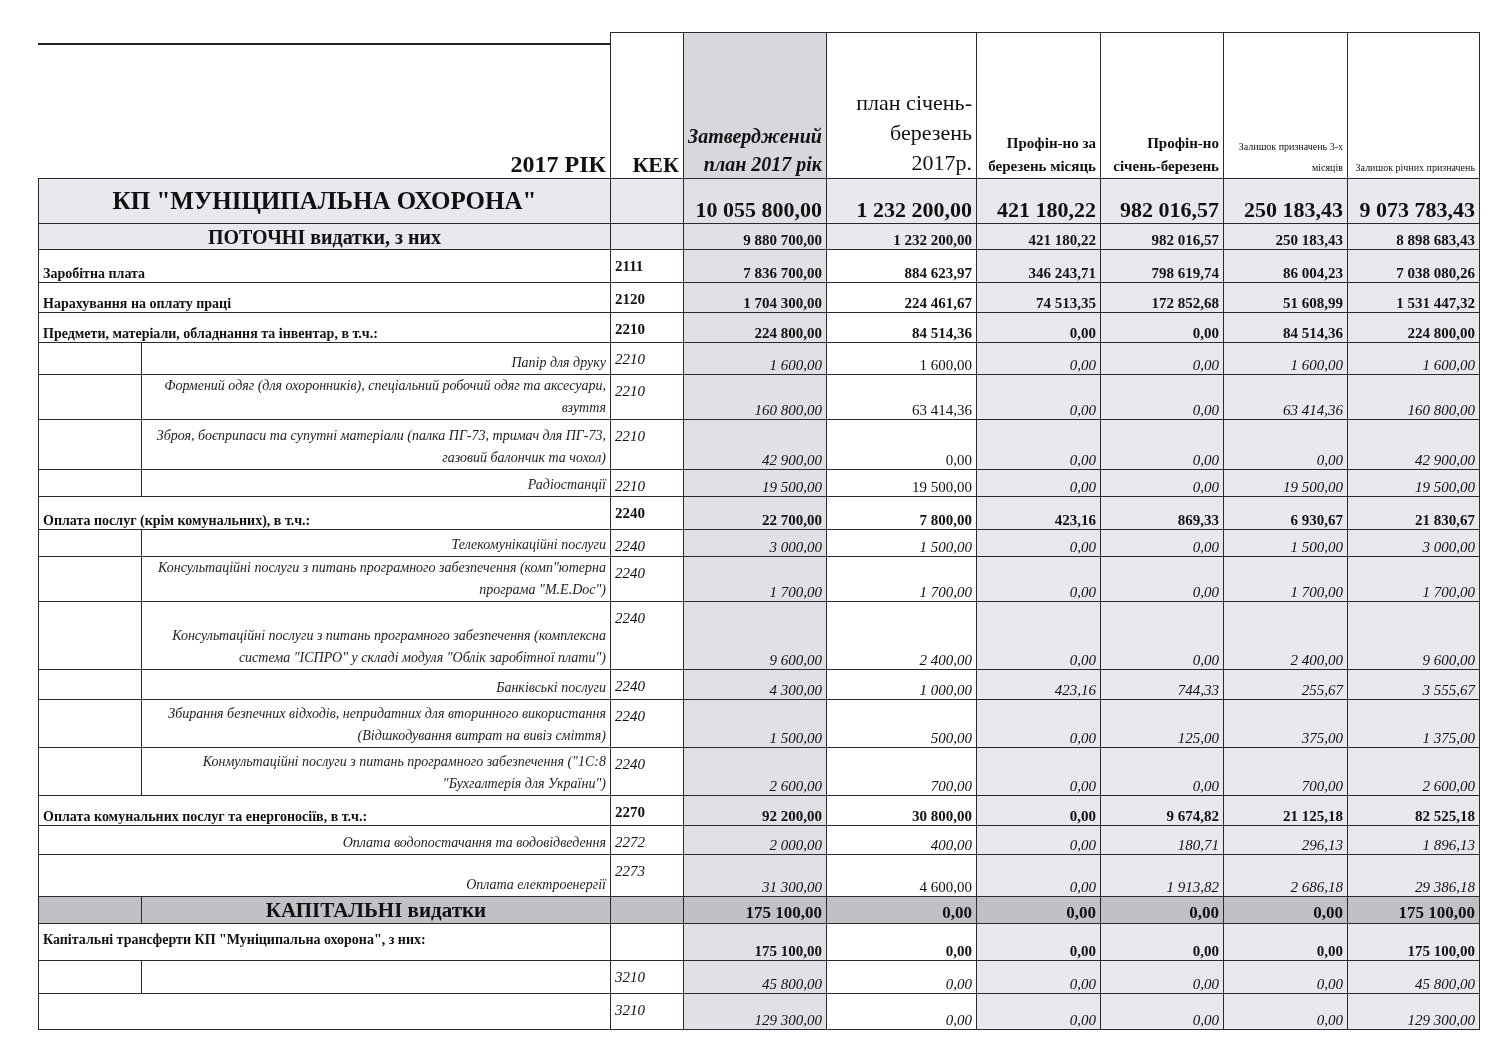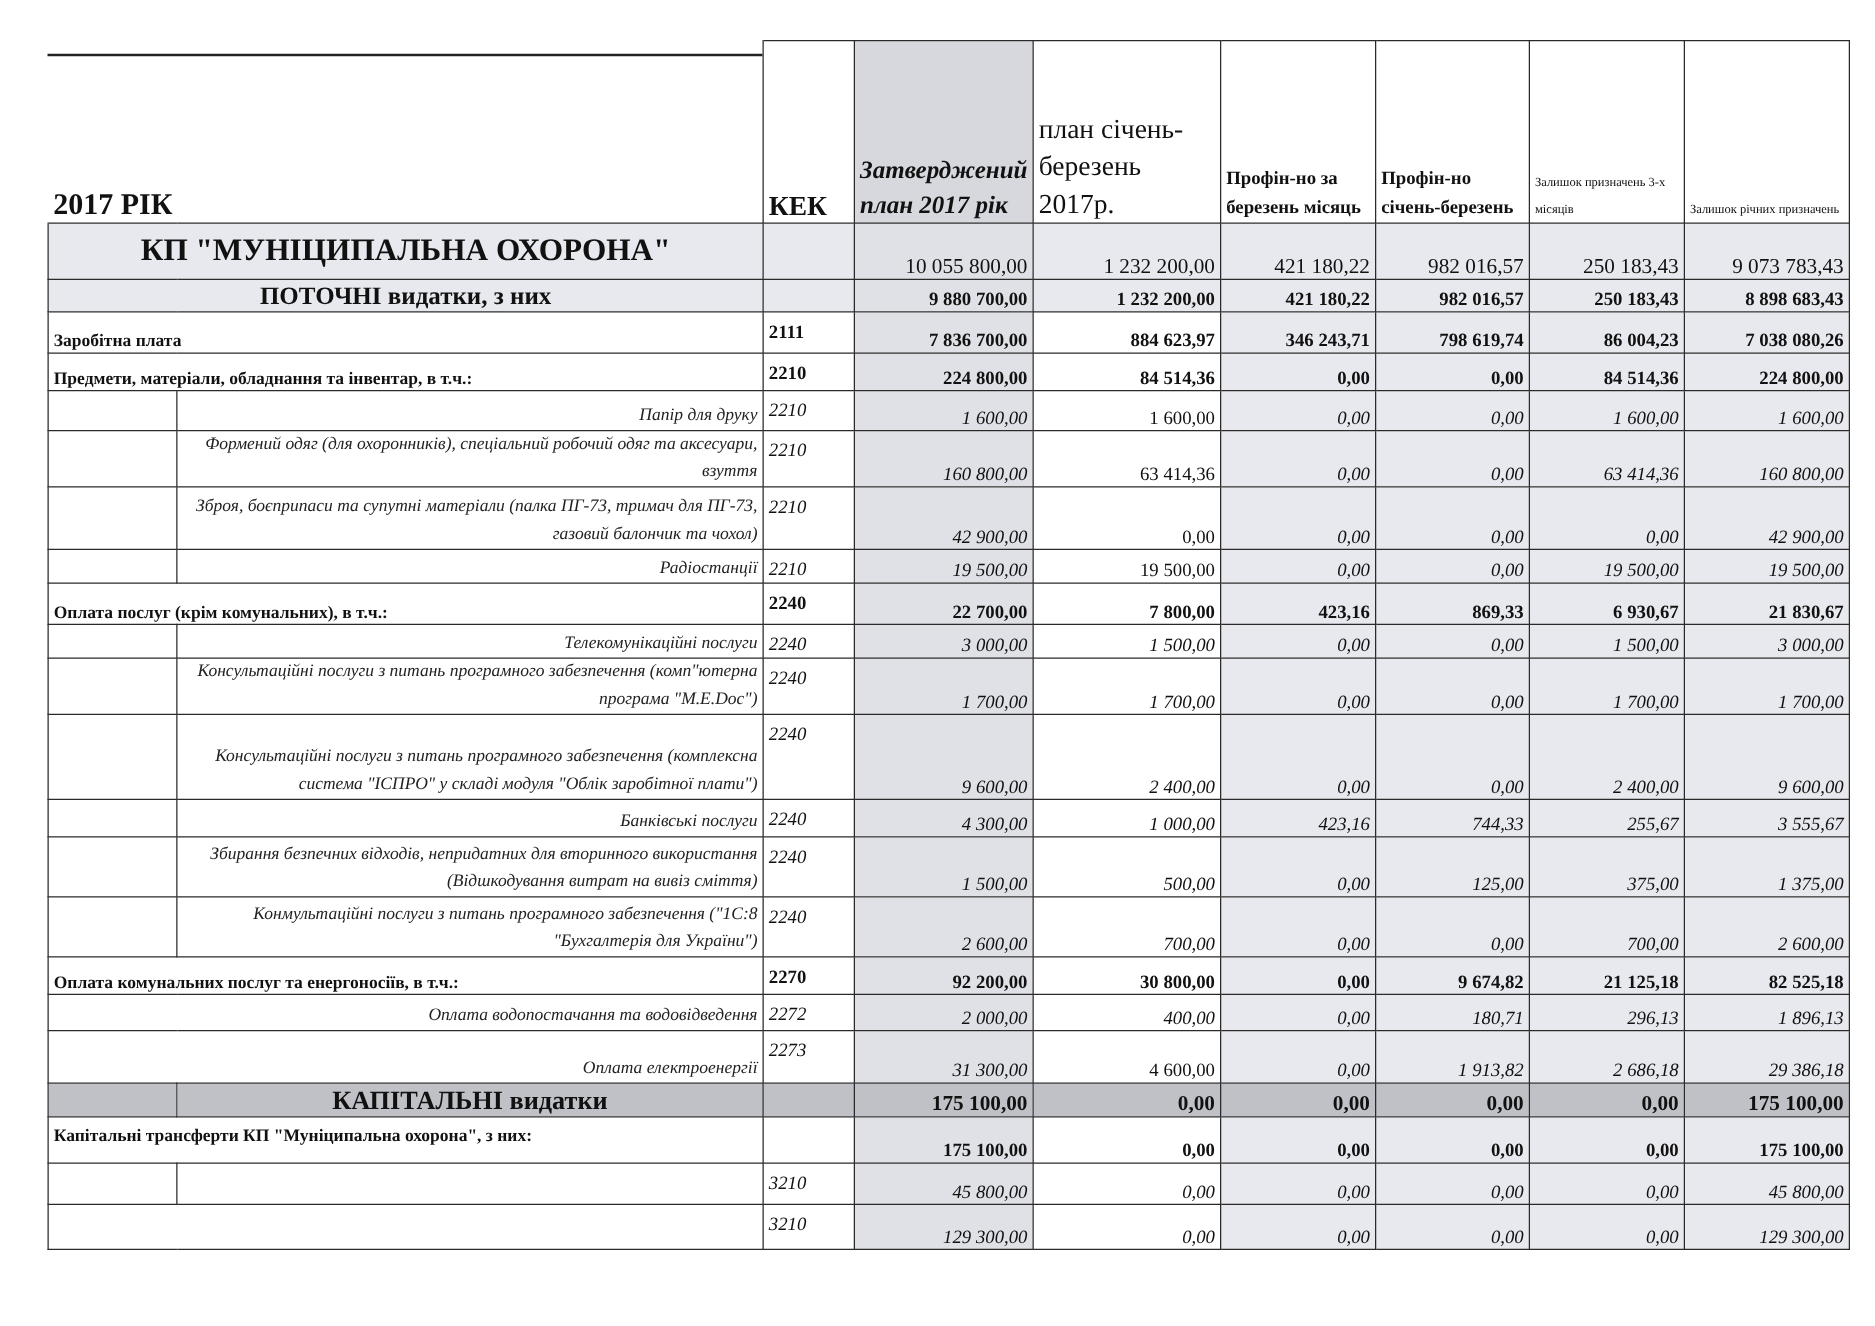--- a/index.html
+++ b/index.html
@@ -1,38 +1,38 @@
 <!DOCTYPE html>
 <html><head>
 <meta charset="utf-8">
 <style>
   html, body { margin: 0; padding: 0; background: #ffffff; }
   body { width: 1500px; height: 1061px; position: relative; overflow: hidden; font-family: "Liberation Serif", serif; color: #111; }
   .topline { position: absolute; left: 38px; top: 43px; width: 572px; height: 2px; background: #222; }
   table.budget { position: absolute; left: 38px; top: 32px; border-collapse: collapse; table-layout: fixed; }
   table.budget td, table.budget th { border: 1.5px solid #2a2a2a; padding: 0 4px; vertical-align: bottom; overflow: hidden; }
-  .hdr th { font-weight: bold; text-align: left; vertical-align: middle; }
+  .hdr th { font-weight: bold; text-align: right; vertical-align: middle; }
   .hdr th.no-top { border-top: none; border-left: none; }
   .h-year { font-size: 24px; }
   .h-kek { font-size: 22px; }
   .h-plan { font-size: 20px; font-style: italic; line-height: 28px; background: #d6d8de; }
   .h-q { font-size: 22px; font-weight: normal !important; line-height: 30px; }
   .h-small { font-size: 15px; line-height: 23px; }
   .h-small-n { font-size: 10px; line-height: 21px; font-weight: normal !important; }
   .num { text-align: right; font-size: 15px; white-space: nowrap; }
   .kek { text-align: left; font-size: 15px; vertical-align: top !important; padding-top: 8px !important; }
   .label { font-size: 14px; }
   .b { font-weight: bold; }
   .i { font-style: italic; }
   .sub-label { text-align: right; font-style: italic; font-size: 14px; line-height: 22px; color: #222; }
   .plan-col { background: #dfe1e6; }
   .tint { background: #e8e9ee; }
   .row-kp td { height: 36px; }
   .row-kp .title { font-size: 25px; font-weight: bold; text-align: center; vertical-align: middle; }
-  .row-kp .num { font-size: 17px; font-weight: normal; }
+  .row-kp .num { font-size: 22px; font-weight: bold; }
   .row-pot .title { font-size: 20px; font-weight: bold; text-align: center; }
   .row-cap td { background: #bfc1c6; }
   .row-cap .title { font-size: 21px; font-weight: bold; text-align: center; }
   .row-cap .num { font-size: 17px; font-weight: bold; }
 </style>
 </head>
 <body>
 
 <div class="topline"></div>
 
@@ -87,20 +87,30 @@
     <td colspan="2" class="label b">Заробітна плата</td>
     <td class="kek b">2111</td>
     <td class="num b plan-col">7 836 700,00</td>
     <td class="num b">884 623,97</td>
     <td class="num b tint">346 243,71</td>
     <td class="num b tint">798 619,74</td>
     <td class="num b tint">86 004,23</td>
     <td class="num b tint">7 038 080,26</td>
   </tr>
 
+  <tr style="height:30px">
+    <td colspan="2" class="label b">Нарахування на  оплату праці</td>
+    <td class="kek b">2120</td>
+    <td class="num b plan-col">1 704 300,00</td>
+    <td class="num b">224 461,67</td>
+    <td class="num b tint">74 513,35</td>
+    <td class="num b tint">172 852,68</td>
+    <td class="num b tint">51 608,99</td>
+    <td class="num b tint">1 531 447,32</td>
+  </tr>
 
   <tr style="height:30px">
     <td colspan="2" class="label b">Предмети, матеріали, обладнання та інвентар, в т.ч.:</td>
     <td class="kek b">2210</td>
     <td class="num b plan-col">224 800,00</td>
     <td class="num b">84 514,36</td>
     <td class="num b tint">0,00</td>
     <td class="num b tint">0,00</td>
     <td class="num b tint">84 514,36</td>
     <td class="num b tint">224 800,00</td>

